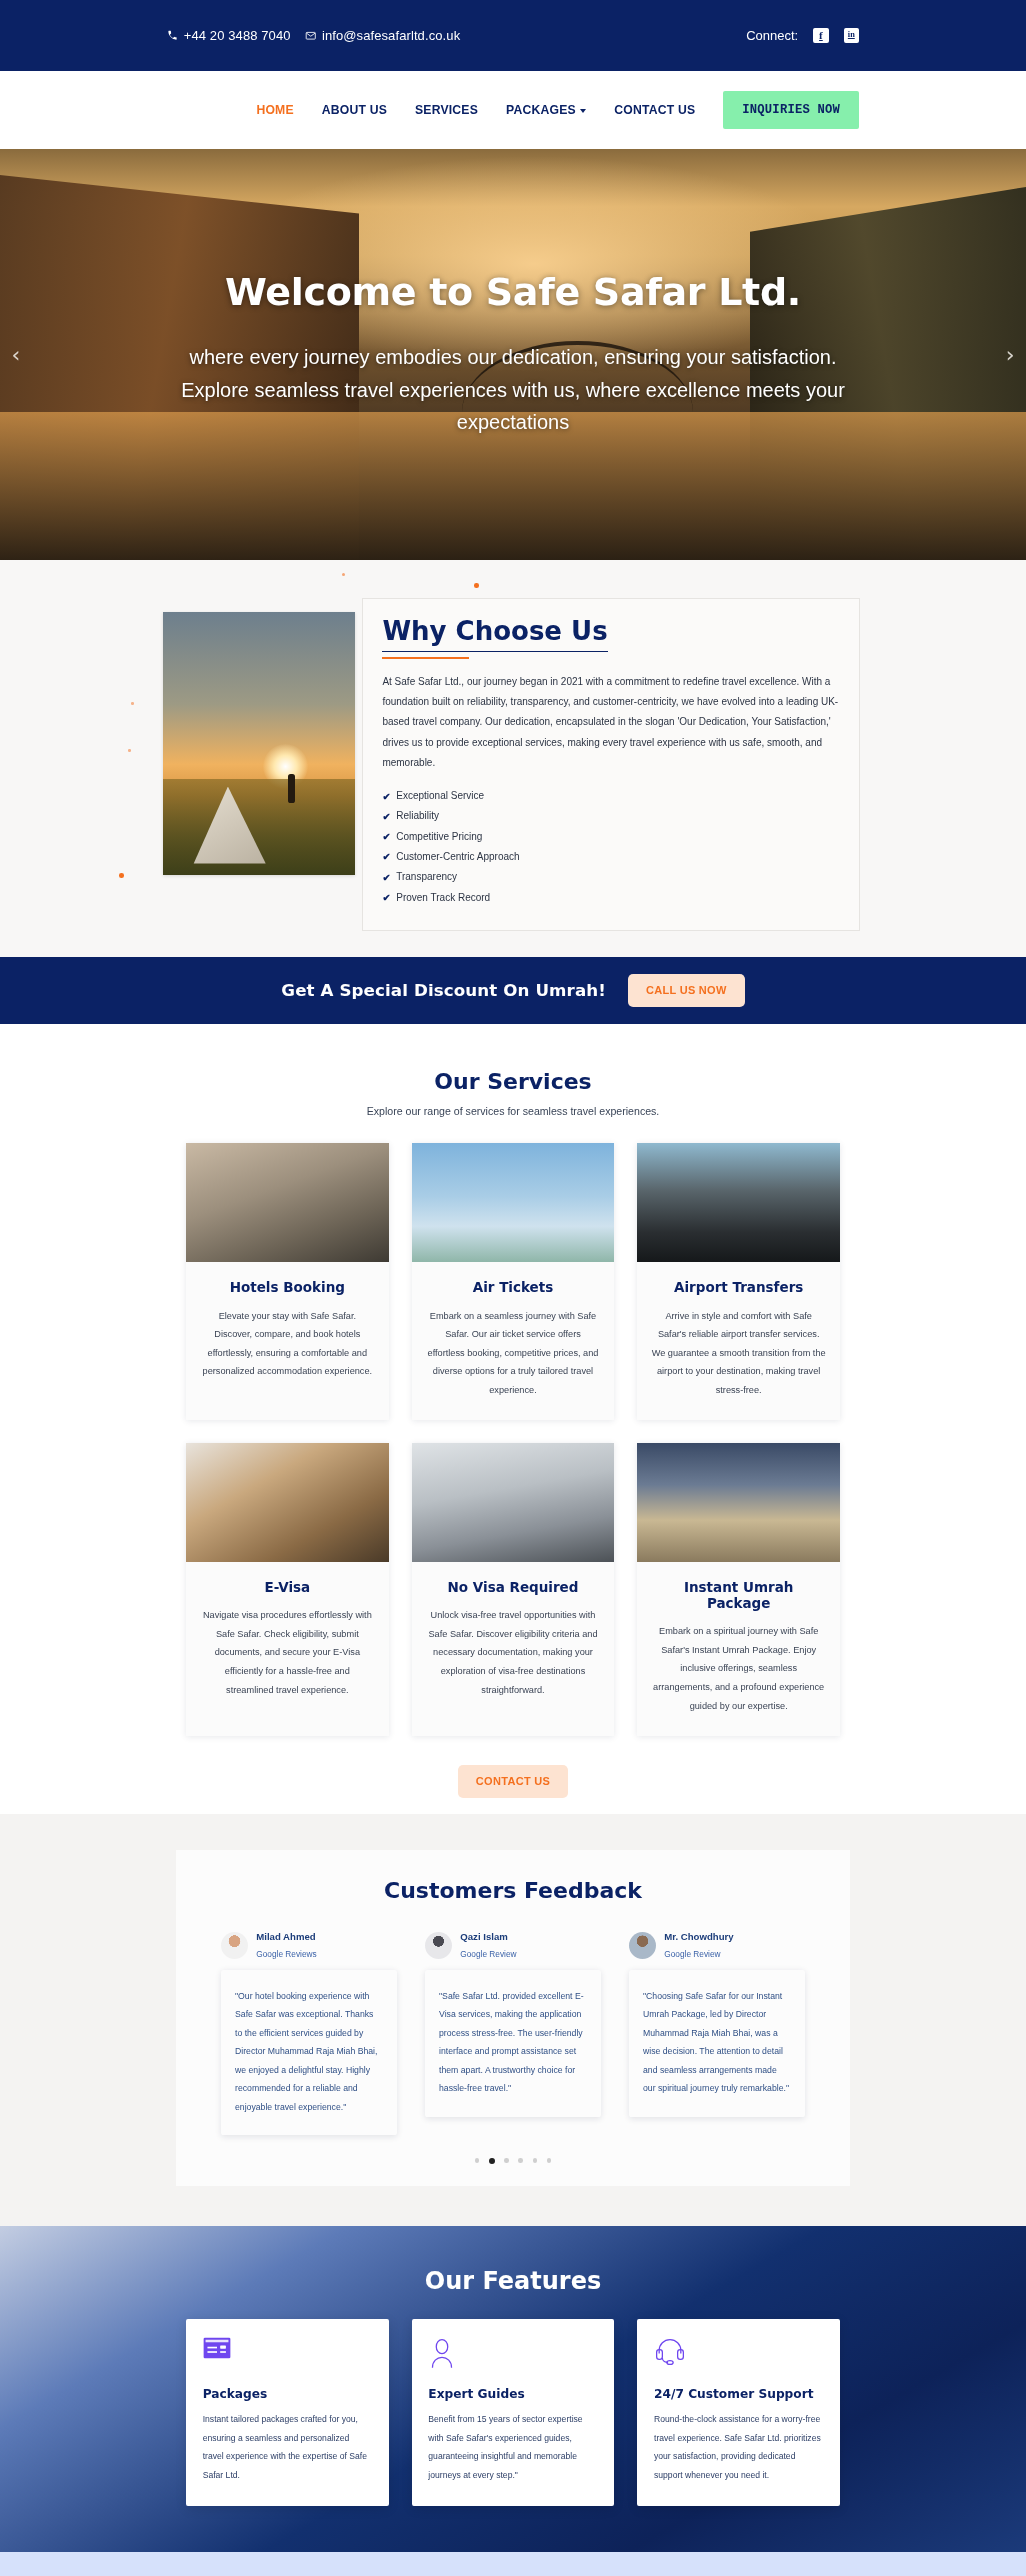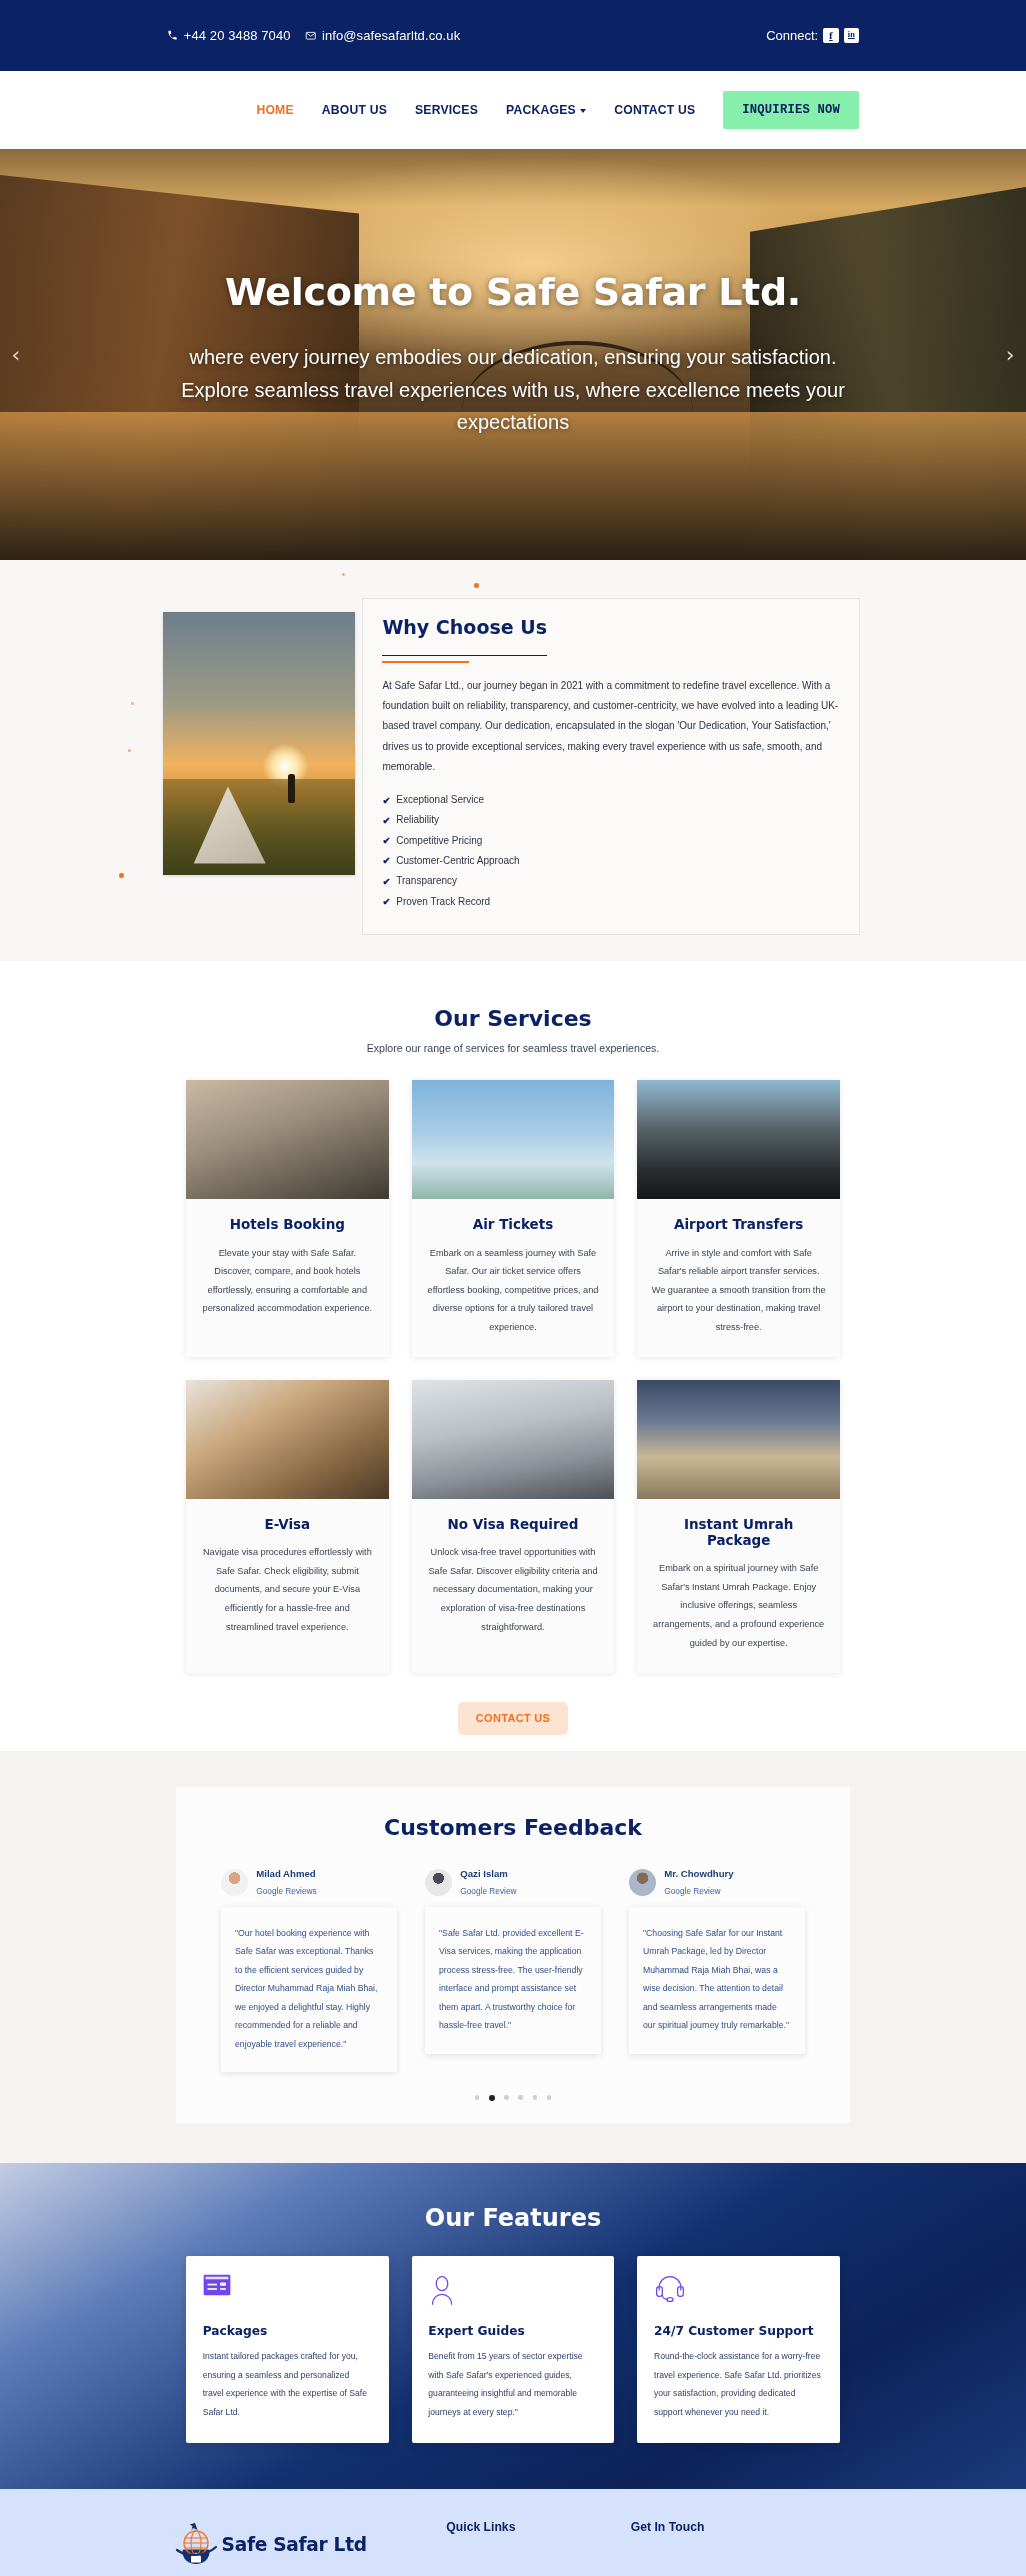--- a/index.html
+++ b/index.html
@@ -9,21 +9,21 @@
     background:#ffffff;
     color:#16306b;
     -webkit-font-smoothing:antialiased;
   }
   .page{width:1026px;position:relative;overflow:hidden}
 
   
   .topbar{background:#0b2265;height:71px;display:flex;align-items:center;padding:0 167px;}
   .topbar .left{display:flex;align-items:center;gap:14px;color:#fff;font-size:13px;letter-spacing:0.1px}
   .topbar .item{display:flex;align-items:center;gap:5.8px;color:#fff;text-decoration:none;white-space:nowrap}
-  .topbar .right{margin-left:auto;display:flex;align-items:flex-end;gap:5px;color:#fff;font-size:13px}
+  .topbar .right{margin-left:auto;display:flex;align-items:flex-end;gap:15px;color:#fff;font-size:13px}
   .sq-soc{width:15.4px;height:15.4px;background:#fff;color:#0b2265;border-radius:1.9px;display:flex;align-items:center;justify-content:center;font-weight:bold;font-size:11px;font-family:"Liberation Serif",serif;line-height:1}
   .ico{display:inline-flex;align-items:center;justify-content:center}
 
   
   .navbar{background:#fff;height:78px;display:flex;align-items:center;padding:0 167px;position:relative;z-index:5}
   .brand{display:flex;align-items:center;gap:2.6px;text-decoration:none}
   .logo-mark{width:59px;height:64px;position:relative;flex:0 0 auto}
   .brand-txt{display:flex;flex-direction:column;margin-left:-3.8px}
   .brand-name{font-family:"DejaVu Sans",sans-serif;font-weight:bold;font-size:23px;color:#0b2265;letter-spacing:-0.3px;line-height:1}
   .brand-tag{font-size:6.4px;color:#f4701f;letter-spacing:0.4px;margin-top:1.9px;font-weight:bold}
@@ -63,21 +63,21 @@
   .why{background:#f8f7f6;padding:38px 0 26px;position:relative}
   .why-wrap{width:693px;margin:0 auto;display:flex;align-items:flex-start;position:relative;z-index:2}
   .why-img{width:192px;height:263px;flex:0 0 auto;margin-top:14px;margin-left:-3.8px;
     background:linear-gradient(180deg,#6d7f8d 0%,#9d9a84 35%,#f0b25f 58%,#d79543 70%,#6f6a33 86%,#4e5426 100%);
     box-shadow:0 0.6px 3.2px rgba(0,0,0,.13);position:relative;overflow:hidden}
   .why-img .sun{position:absolute;left:52%;top:50%;width:45px;height:45px;border-radius:50%;background:radial-gradient(circle,#fff 0%,#ffe9b0 35%,rgba(255,210,120,0) 72%)}
   .why-img .grass{position:absolute;left:0;right:0;bottom:0;height:96px;background:linear-gradient(180deg,rgba(140,110,40,.75),rgba(60,62,24,.95))}
   .why-img .tent{position:absolute;left:22px;bottom:11.5px;width:90px;height:77px;background:linear-gradient(150deg,#e7e0d2,#b9b0a0);clip-path:polygon(10% 100%,48% 0,90% 100%)}
   .why-img .hiker{position:absolute;left:125px;bottom:72px;width:7.7px;height:29.5px;background:#231a10;border-radius:2.6px}
   .why-card{flex:1;background:#fbfaf9;border:0.6px solid #e6e4e1;padding:16.7px 19px 22px;margin-left:7.7px}
-  .why-card h2{font-size:19px;color:#0b2265;font-weight:bold;display:inline-block;border-bottom:1.9px solid #0b2265;padding-bottom:17px;margin-bottom:1.3px;font-family:"DejaVu Sans",sans-serif}
+  .why-card h2{font-size:26px;color:#0b2265;font-weight:bold;display:inline-block;border-bottom:1.9px solid #0b2265;padding-bottom:5px;margin-bottom:1.3px;font-family:"DejaVu Sans",sans-serif}
   .why-underline{width:87px;height:1.9px;background:#f4701f;margin:3.8px 0 13px}
   .why-card p{font-size:10px;line-height:2.03;color:#2c3444}
   .why-list{list-style:none;margin-top:13px}
   .why-list li{font-size:10px;line-height:2.03;color:#2c3444;display:flex;align-items:center;gap:5.8px}
   .why-list .tick{color:#0b2265;font-weight:bold;font-size:9.6px}
   .dot{position:absolute;border-radius:50%;background:#f4701f;z-index:1}
 
   
   .strip{background:#0b2265;height:67px;display:flex;align-items:center;justify-content:center;gap:22px}
   .strip h3{color:#fff;font-size:16.7px;font-weight:bold;letter-spacing:0.1px;font-family:"DejaVu Sans",sans-serif}
@@ -245,20 +245,24 @@
             </li>
           <li>
               <span class="tick">✔</span>
               <span>Proven Track Record</span>
             </li>
         </ul>
       </div>
     </div>
   </div>
 
+  <div class="strip">
+    <h3>Get A Special Discount On Umrah!</h3>
+    <button class="btn-soft">CALL US NOW</button>
+  </div>
 
   <div class="services">
     <h2 class="sec-title">Our Services</h2>
     <p class="sec-sub">Explore our range of services for seamless travel experiences.</p>
 
     <div class="cards">
       <div class="card">
         <div class="thumb t-hotel"></div>
         <div class="body">
           <h4>Hotels Booking</h4>

